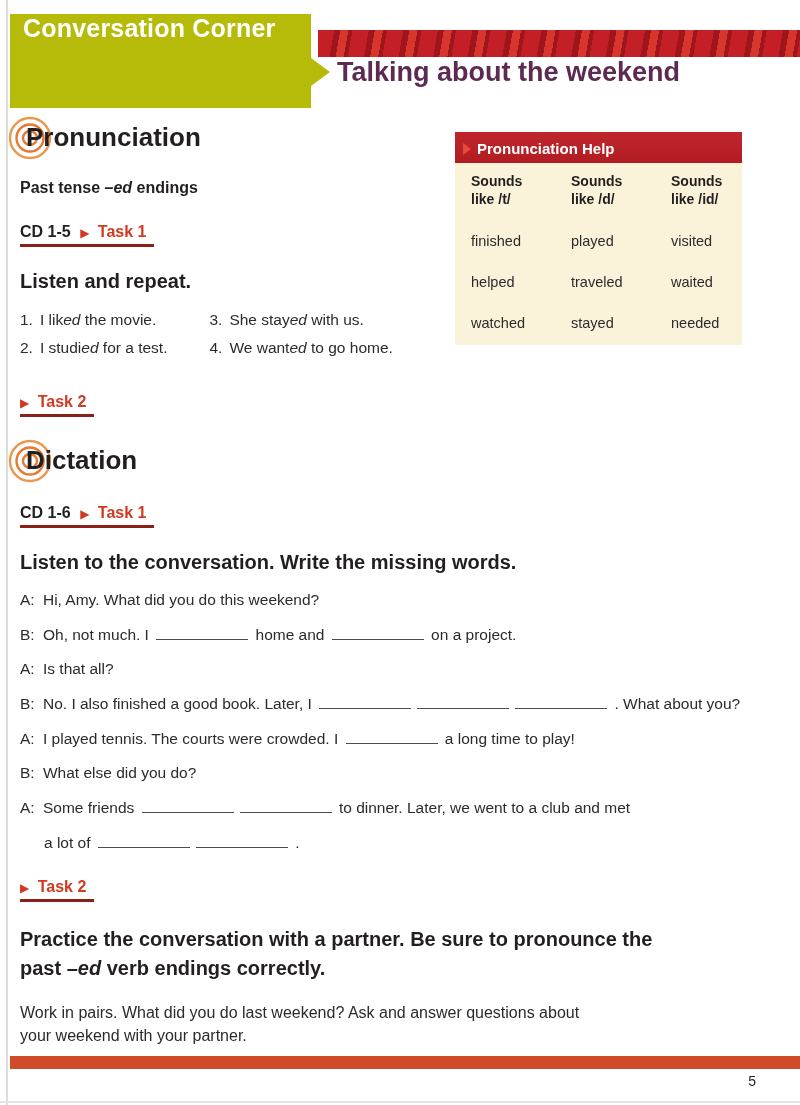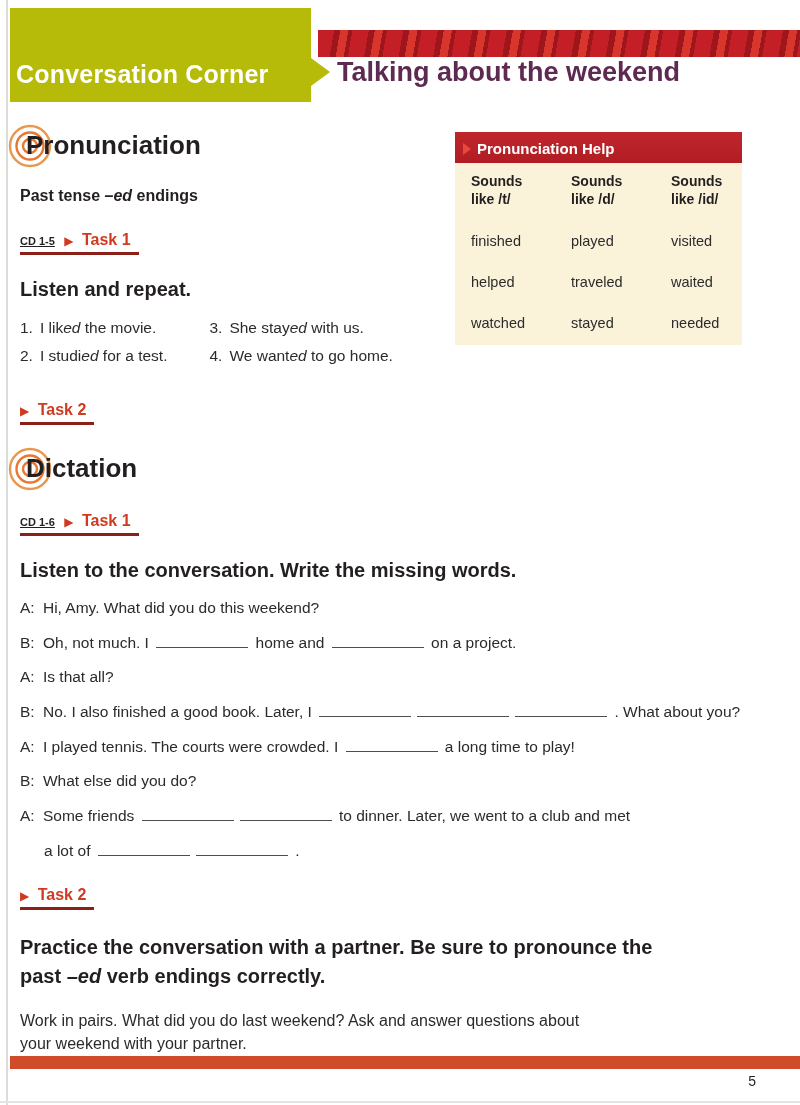--- a/index.html
+++ b/index.html
@@ -9,22 +9,22 @@
   }
   *{box-sizing:border-box; margin:0; padding:0;}
   html,body{width:800px; height:1105px;}
   body{font-family:"Liberation Sans","DejaVu Sans",sans-serif; background:#fff; color:var(--ink);}
   .page{position:relative; width:800px; height:1105px; background:#fff; overflow:hidden;}
   .edge-left{position:absolute; left:6px; top:0; bottom:0; width:2px; background:#dcdcd8;}
   .edge-bottom{position:absolute; left:0; right:0; bottom:2px; height:2px; background:#e4e4e0;}
 
   
   header{position:absolute; left:0; top:0; width:800px; height:96px;}
-  .banner{position:absolute; left:10px; top:8px; width:301px; height:94px; background:var(--green);
-          display:flex; align-items:flex-end; padding:0 0 13px 6px;}
+  .banner{position:absolute; left:10px; top:14px; width:301px; height:94px; background:var(--green);
+          display:flex; padding:0 0 13px 13px;}
   .banner-text{color:#fff; font-size:25px; font-weight:bold; letter-spacing:.2px;}
   .banner-chevron{position:absolute; left:311px; top:58px; width:0; height:0;
           border-top:14px solid transparent; border-bottom:14px solid transparent; border-left:19px solid var(--green);}
   .stripes{position:absolute; left:318px; top:30px; right:0; height:27px;
           background:repeating-linear-gradient(100deg, var(--red1) 0 16px, var(--red2) 16px 22px, var(--red3) 22px 30px, var(--red2) 30px 34px);}
   .page-title{position:absolute; left:337px; top:57px; font-size:27px; font-weight:600; color:var(--purple);}
 
   
   .help-box{position:absolute; left:455px; top:132px; width:287px;}
   .help-head{background:linear-gradient(180deg,#c0262c,var(--help-red)); color:#fff; font-weight:bold; font-size:15px;
@@ -33,29 +33,29 @@
   .help-body{background:var(--cream); padding:10px 14px 14px 16px;}
   .help-grid{display:grid; grid-template-columns:100px 100px auto; row-gap:25px; font-size:14.5px;}
   .hcell{font-weight:bold; line-height:1.25; font-size:14px;}
   .wcell{color:#2b2b2b;}
 
   
   .content{position:relative; padding:96px 28px 0 20px;}
   h2{position:relative; font-size:26px; font-weight:bold; color:var(--ink); padding-left:6px; width:max-content;}
   h2 .rings{position:absolute; left:-13px; top:50%; transform:translateY(-50%); width:46px; height:46px;}
   h2 .htxt{position:relative;}
-  .h-pron{margin-top:34px;}
+  .h-pron{margin-top:26px;}
   .h-dict{margin-top:28px;}
   .h-conv{margin-top:24px;}
 
   .subhead{margin-top:26px; font-size:16px; font-weight:bold;}
   .subhead i{font-weight:bold;}
 
   .taskrow{display:inline-block; border-bottom:3px solid var(--maroon); padding:0 8px 4px 0; line-height:1;}
-  .taskrow .cd{font-size:11px; font-weight:bold; color:var(--ink); margin-right:5px;text-decoration:underline;}
+  .taskrow .cd{font-size:16px; font-weight:bold; color:var(--ink); margin-right:5px;}
   .taskrow .tri{color:var(--task-red); font-size:12px; margin-right:4px;}
   .taskrow .task{color:var(--task-red); font-size:16px; font-weight:bold;}
   .tr1{margin-top:26px;} .tr2{margin-top:36px;} .tr3{margin-top:28px;} .tr4{margin-top:24px;}
   .taskrow-wrap{display:block;}
 
   .instr{margin-top:23px; font-size:20px; font-weight:bold; color:var(--ink);}
   .instr i{font-weight:bold;}
   .w-practice{max-width:660px; line-height:1.45;}
 
   .sentences{margin-top:18px; display:grid; grid-template-rows:repeat(2,auto); grid-auto-flow:column;

